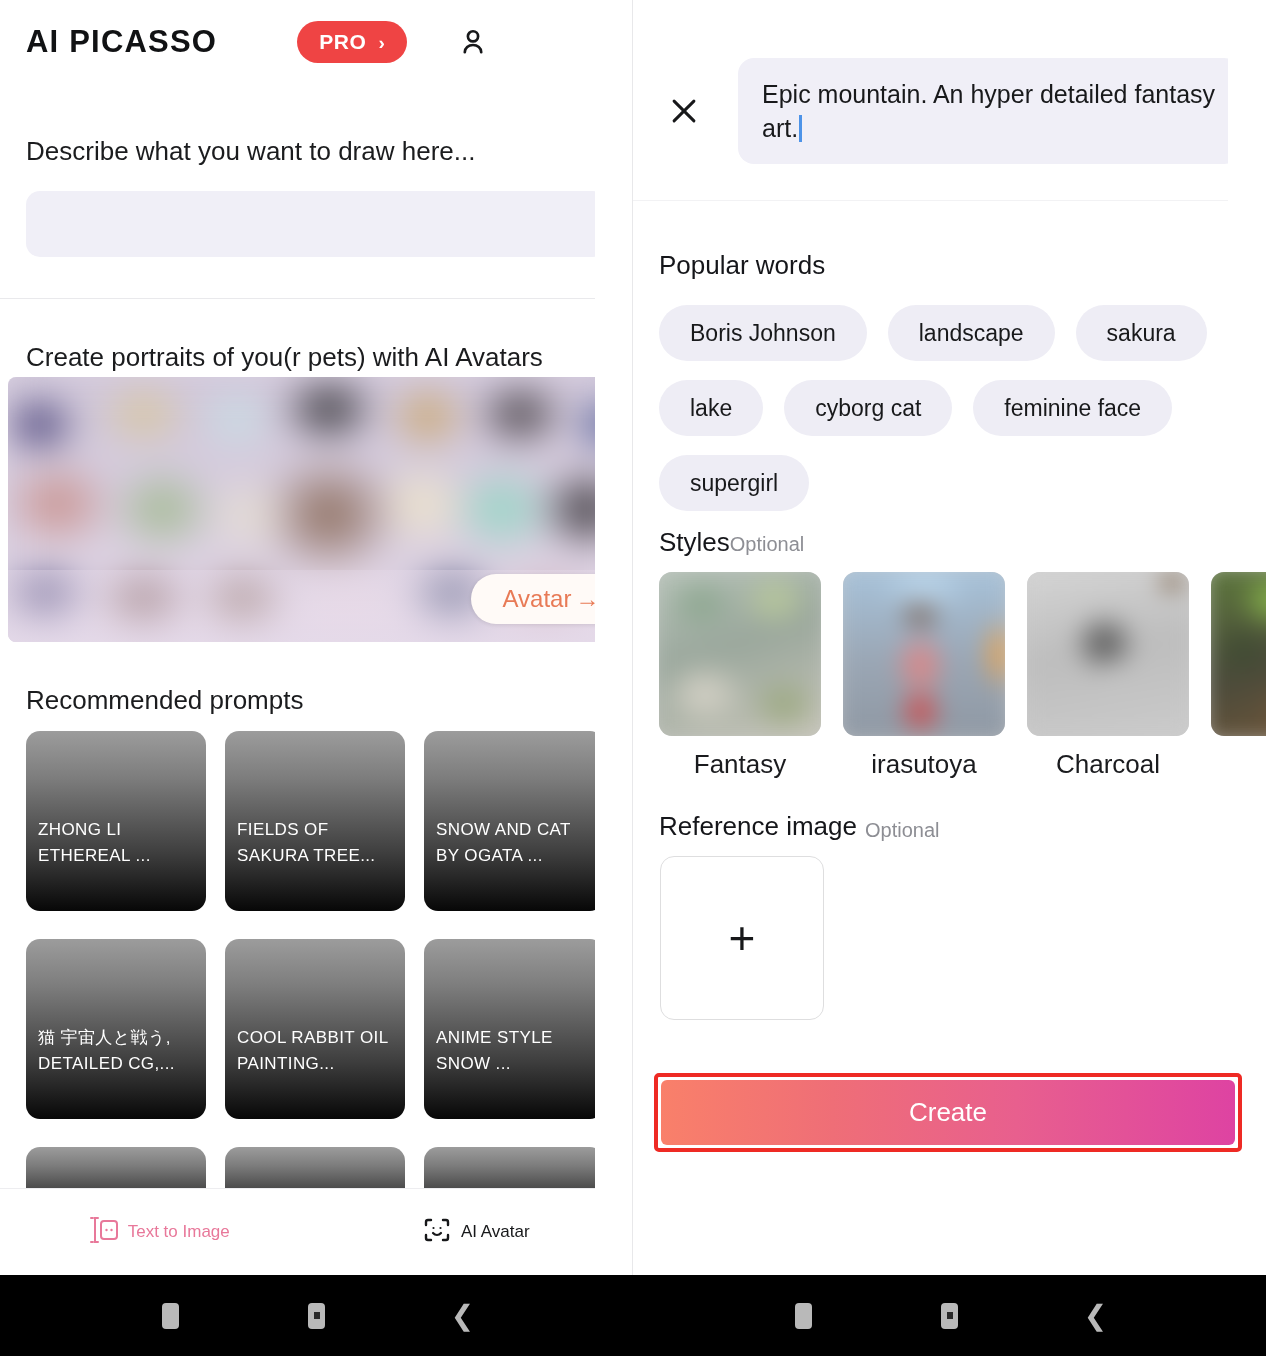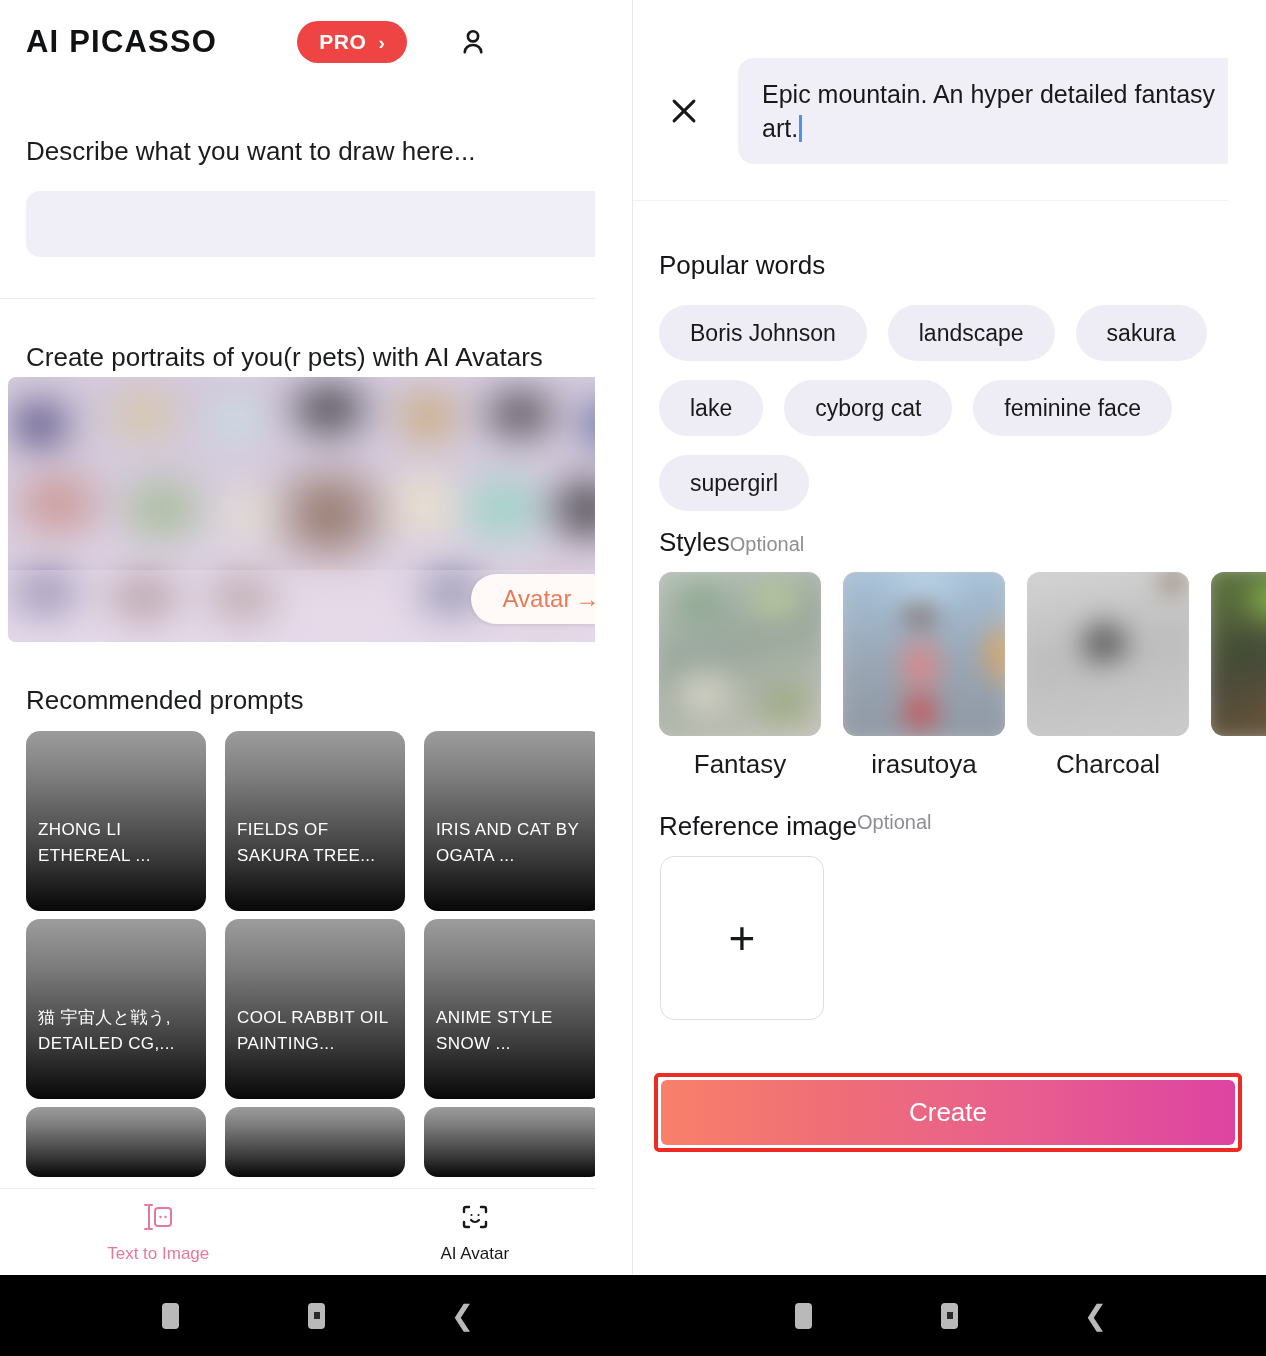--- a/index.html
+++ b/index.html
@@ -117,21 +117,21 @@
 
   
   .rec-title {
     position: absolute; left: 26px; top: 685px;
     font-size: 26px; color: #1b1c1e; font-weight: 400;
   }
   .rec-grid {
     position: absolute; left: 26px; top: 731px;
     width: 581px;
     display: grid; grid-template-columns: repeat(3, 180px);
-    gap: 8px 19px;
+    gap: 28px 19px;
   }
   .rec-card {
     width: 180px; height: 180px; border-radius: 14px;
     background: linear-gradient(180deg, #9c9c9c 0%, #7d7d7d 26%, #3e3e3e 68%, #070707 100%);
     position: relative; overflow: hidden; cursor: pointer;
   }
   .rec-card.partial { height: 70px; }
   .rec-card-label {
     position: absolute; left: 12px; right: 8px; top: 86px;
     color: #ffffff; font-size: 17px; line-height: 1.5;
@@ -140,21 +140,21 @@
     overflow: hidden;
   }
 
   
   .tabbar {
     position: absolute; left: 0; bottom: 0; width: 633px; height: 87px;
     background: #ffffff; border-top: 1px solid #ededf0;
     display: flex;
   }
   .tab {
-    flex: 1; display: flex; flex-direction: column;
+    flex: 1; display: flex; flex-direction: row;
     align-items: center; justify-content: center; gap: 7px; cursor: pointer;
   }
   .tab-label { font-size: 17px; }
   .tab.active .tab-label { color: #e8789a; }
   .tab.inactive .tab-label { color: #17181a; }
 
   
   .prompt-row {
     position: absolute; left: 0; top: 58px; width: 633px;
     display: flex; align-items: flex-start; padding: 0 26px 0 28px;
@@ -242,21 +242,21 @@
     background:
       radial-gradient(ellipse 60px 50px at 40% 20%, #8fc04e 0%, transparent 64%),
       radial-gradient(ellipse 50px 46px at 22% 48%, #3e4a32 0%, transparent 62%),
       radial-gradient(ellipse 66px 52px at 55% 82%, #7a5637 0%, transparent 64%),
       linear-gradient(160deg,#5e7a3c 0%, #4a4a3a 50%, #7a5a3a 100%);
   }
   .style-label {
     margin-top: 13px; font-size: 26px; color: #1a1b1e; white-space: nowrap;
   }
 
-  .ref-head { position: absolute; left: 659px; top: 811px; display: flex; align-items: flex-start; }
+  .ref-head { position: absolute; left: 659px; top: 811px; display: flex; align-items: flex-end; gap: 8px; }
   .ref-box {
     position: absolute; left: 660px; top: 856px;
     width: 164px; height: 164px;
     border: 1px solid #dededf; border-radius: 14px; background: #fff;
     display: flex; align-items: center; justify-content: center;
     cursor: pointer;
   }
   .plus { font-size: 46px; color: #17181a; font-weight: 300; line-height: 1; }
 
   .create-wrap {
@@ -333,21 +333,21 @@
     <div class="rec-title">Recommended prompts</div>
 
     <div class="rec-grid">
       <div class="rec-card">
         <div class="rec-card-label">ZHONG LI ETHEREAL ...</div>
       </div>
       <div class="rec-card">
         <div class="rec-card-label">FIELDS OF SAKURA TREE...</div>
       </div>
       <div class="rec-card">
-        <div class="rec-card-label">IRIS AND CAT BY OGATA ...</div>
+        <div class="rec-card-label">SNOW AND CAT BY OGATA ...</div>
       </div>
       <div class="rec-card">
         <div class="rec-card-label">猫 宇宙人と戦う, DETAILED CG,...</div>
       </div>
       <div class="rec-card">
         <div class="rec-card-label">COOL RABBIT OIL PAINTING...</div>
       </div>
       <div class="rec-card">
         <div class="rec-card-label">ANIME STYLE SNOW ...</div>
       </div>

